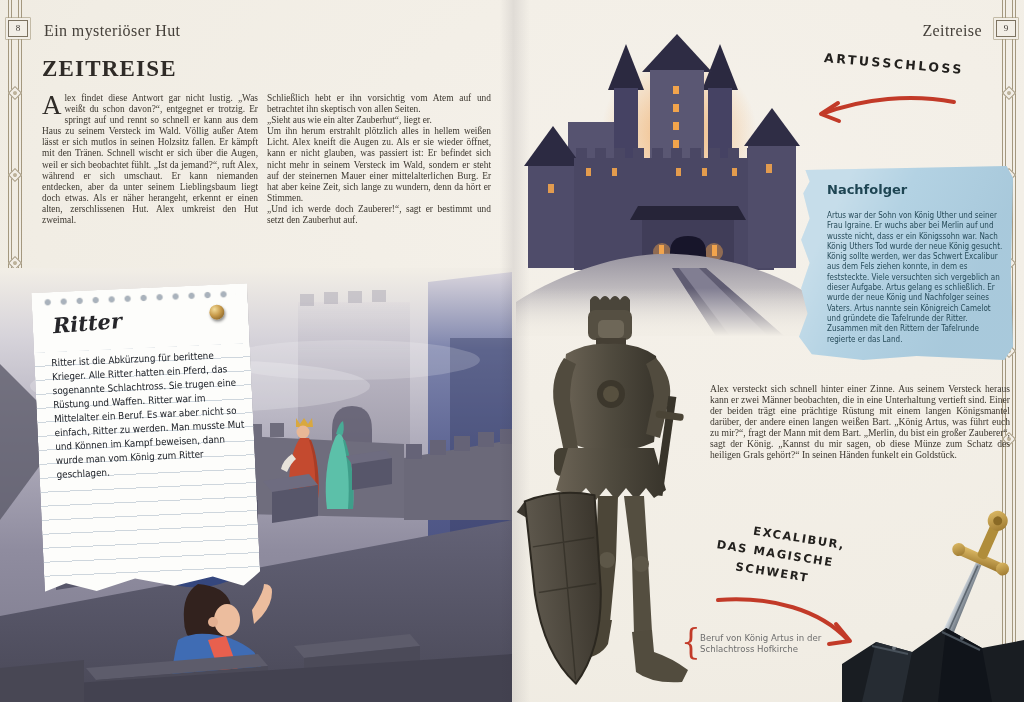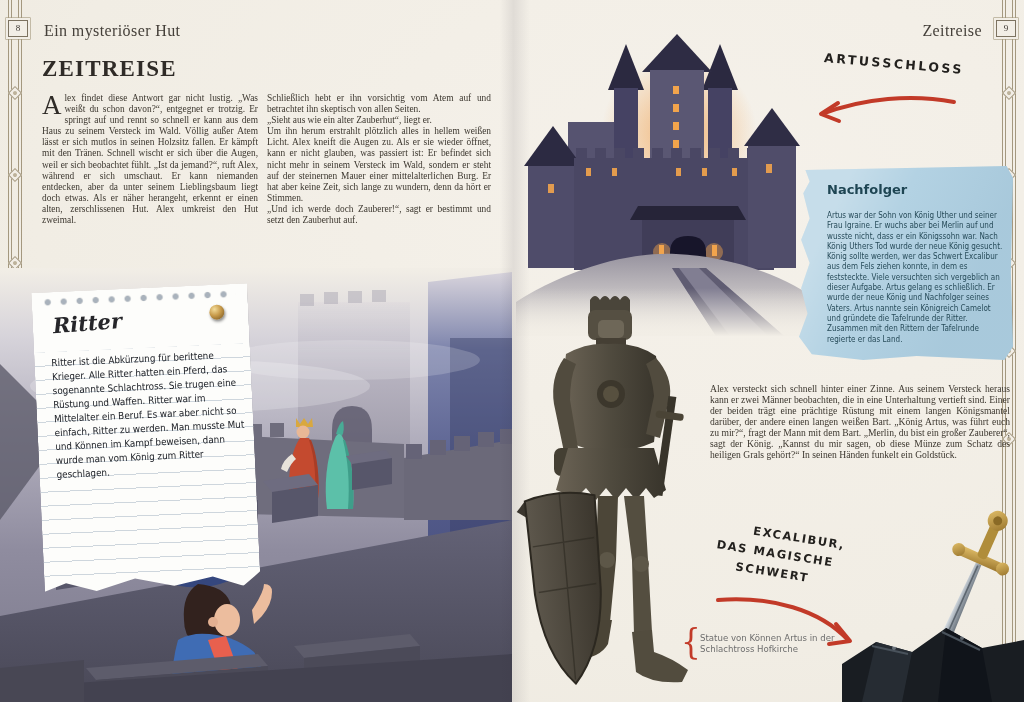--- a/index.html
+++ b/index.html
@@ -412,17 +412,17 @@
   <path d="M0,168 L34,146 L70,156 L104,132 L140,152 L182,144 L182,206 L0,206 Z" fill="#191d22"></path>
   <path d="M34,146 L70,156 L60,206 L20,206 Z" fill="#262c33"></path>
   <path d="M104,132 L140,152 L150,206 L96,206 Z" fill="#10141a"></path>
   <path d="M30,150 L66,158 M100,136 L138,154" stroke="#49525b" stroke-width="2" fill="none"></path>
   <circle cx="52" cy="152" r="2" fill="#aeb6bd" opacity=".5"></circle>
     <circle cx="120" cy="142" r="2" fill="#aeb6bd" opacity=".5"></circle>
 </svg>
 
 <div class="brace">{</div>
 <div class="caption">
-  <div>Statue von Können Artus in der</div>
+  <div>Beruf von König Artus in der</div>
   <div>Schlachtross Hofkirche</div>
 </div>
 
 <div class="gutter"></div>
 
 </body></html>

